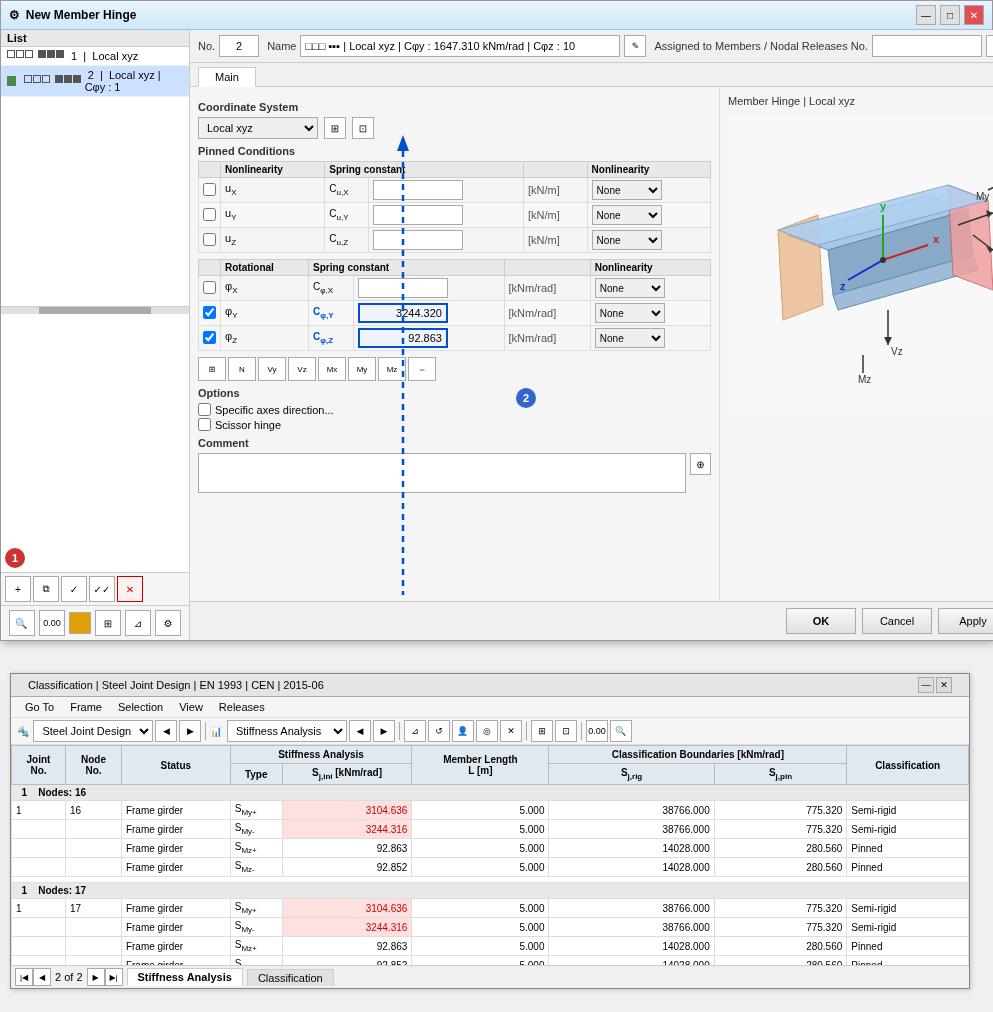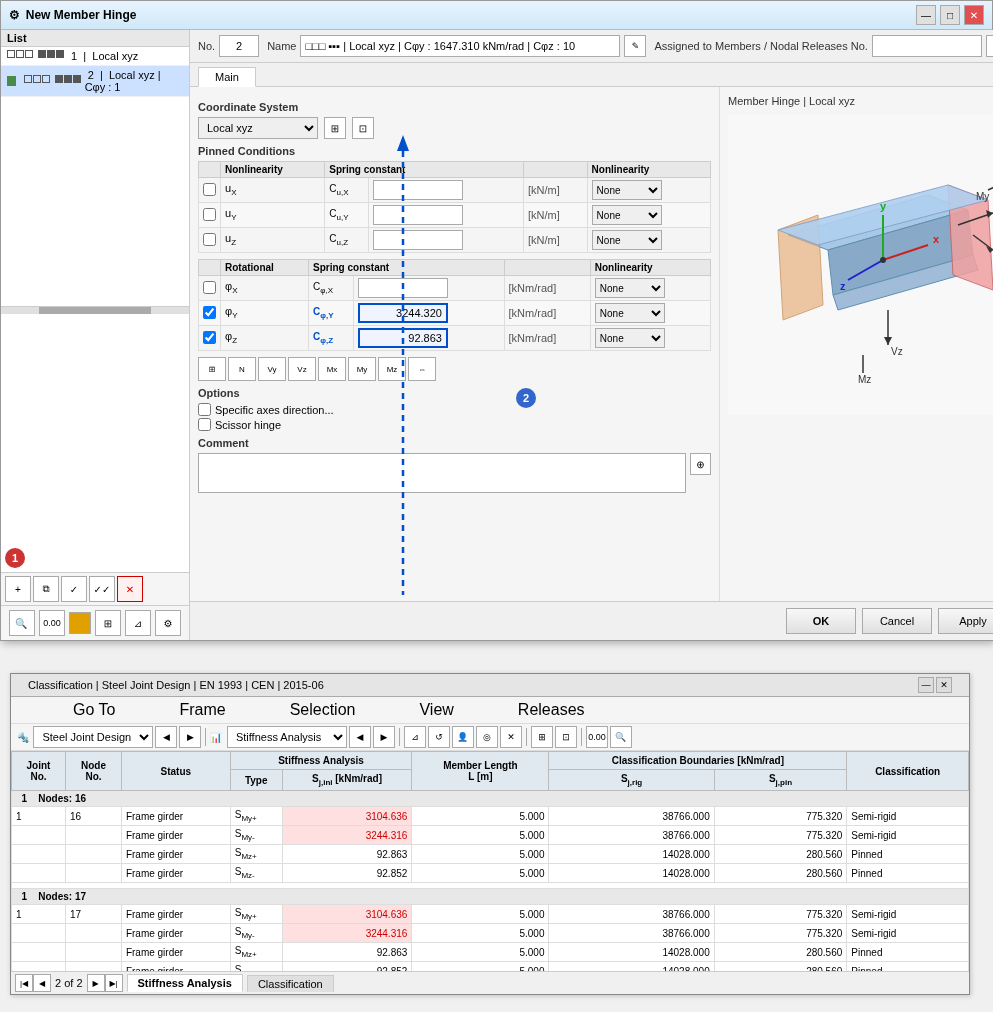--- a/index.html
+++ b/index.html
@@ -379,22 +379,21 @@
     .menu-bar {
       display: flex;
       gap: 0;
       padding: 2px 6px;
       border-bottom: 1px solid #ddd;
       background: #f5f5f5;
     }
     .menu-item {
       padding: 2px 8px;
       cursor: pointer;
-      font-size: 16px;
-      margin-left: 48px;
+      font-size: 11px;
     }
 
     
     .second-toolbar {
       display: flex;
       gap: 2px;
       padding: 2px 6px;
       border-bottom: 1px solid #ddd;
       background: #f5f5f5;
       align-items: center;

